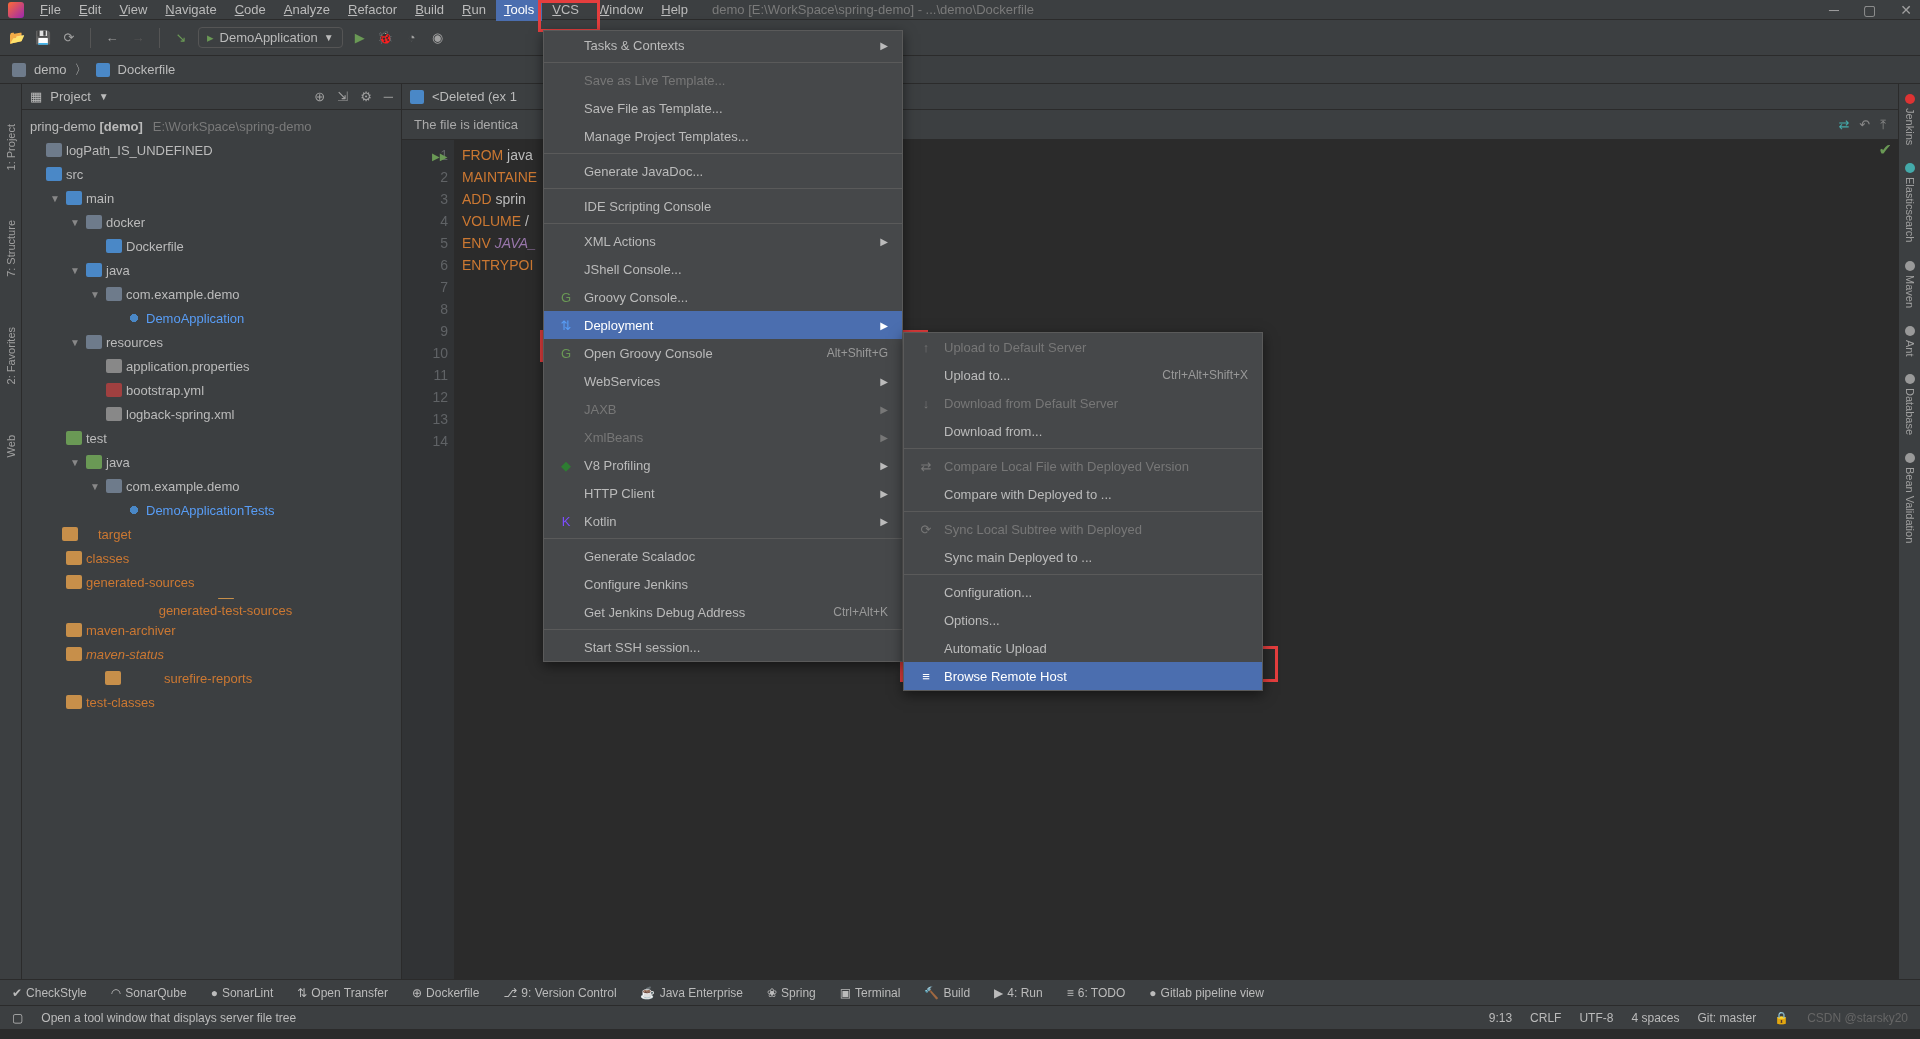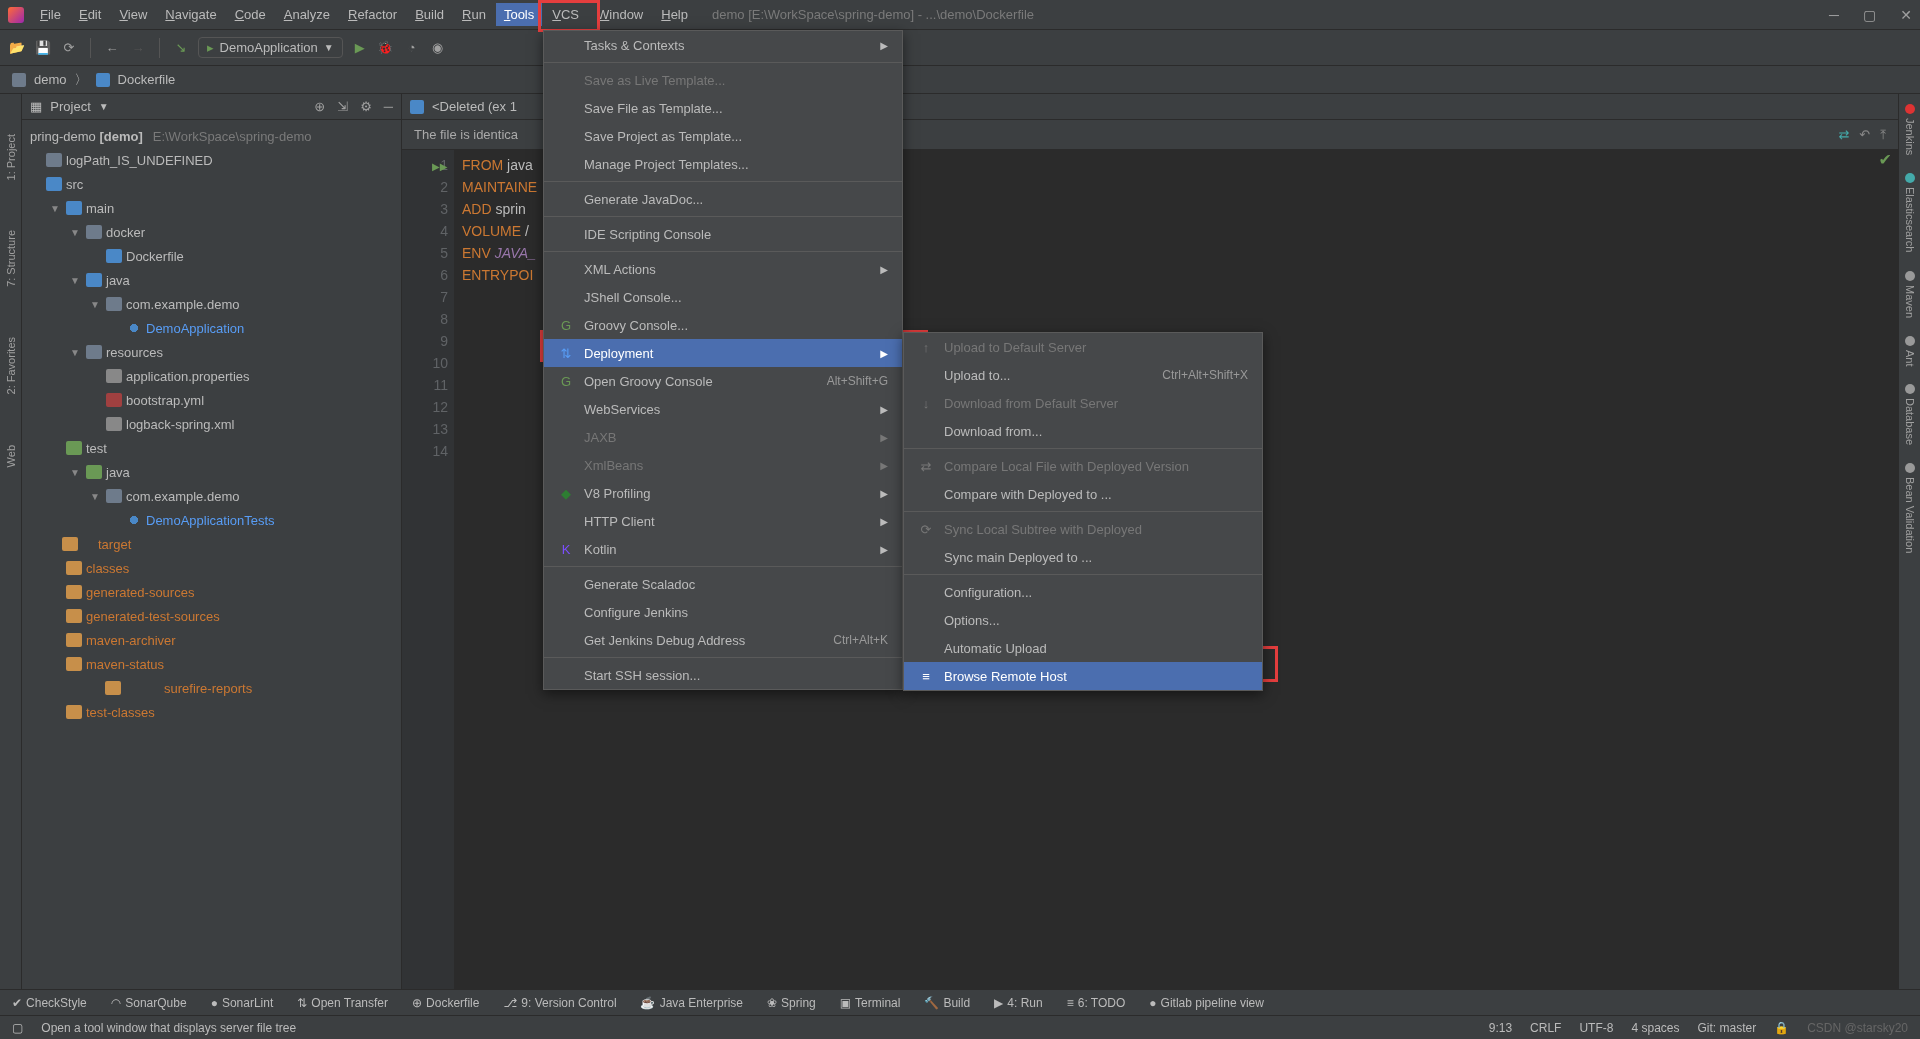--- a/index.html
+++ b/index.html
@@ -1,19 +1,19 @@
 <!DOCTYPE html>
 <html><head>
 <meta charset="utf-8">
 <style>
 * { margin: 0; padding: 0; box-sizing: border-box; font-family: "Segoe UI", Arial, sans-serif; }
 body { background: #2b2b2b; color: #bbbbbb; font-size: 13px; width: 1920px; height: 1039px; overflow: hidden; position: relative; }
 
 
-.titlebar { height: 30px; background: #3c3f41; display: flex; align-items: center; padding: 0 8px; border-bottom: 1px solid #2b2b2b; }
+.titlebar { height: 20px; background: #3c3f41; display: flex; align-items: center; padding: 0 8px; border-bottom: 1px solid #2b2b2b; }
 .titlebar .logo { width: 16px; height: 16px; background: linear-gradient(135deg,#ff6b35,#9c27b0); border-radius: 3px; margin-right: 8px; }
 .titlebar .menu { display: flex; gap: 2px; }
 .titlebar .menu span { padding: 4px 8px; cursor: pointer; }
 .titlebar .menu span u { text-decoration: underline; }
 .titlebar .menu span.hl { background: #4b6eaf; color: #fff; }
 .titlebar .proj-title { margin-left: 16px; color: #7a7a7a; }
 .titlebar .win-controls { margin-left: auto; display: flex; gap: 24px; color: #a0a0a0; font-size: 14px; }
 .red-box { position: absolute; border: 3px solid #e53e3e; pointer-events: none; }
 
 
@@ -258,31 +258,31 @@
         <div class="tree-item" style="padding-left: 28px;">
           <span class="arrow"></span>
           <span class="ico ico-folder-orange"></span>
           <span class="lbl-orange">classes</span>
         </div>
         <div class="tree-item" style="padding-left: 28px;">
           <span class="arrow"></span>
           <span class="ico ico-folder-orange"></span>
           <span class="lbl-orange">generated-sources</span>
         </div>
+        <div class="tree-item" style="padding-left: 28px; flex-direction: column;">
+          <span class="arrow"></span>
+          <span class="ico ico-folder-orange"></span>
+          <span class="lbl-orange">generated-test-sources</span>
+        </div>
         <div class="tree-item" style="padding-left: 28px;">
           <span class="arrow"></span>
           <span class="ico ico-folder-orange"></span>
-          <span class="lbl-orange">generated-test-sources</span>
-        </div>
-        <div class="tree-item" style="padding-left: 28px;">
-          <span class="arrow"></span>
-          <span class="ico ico-folder-orange"></span>
           <span class="lbl-orange">maven-archiver</span>
         </div>
-        <div class="tree-item" style="padding-left: 28px;">
+        <div class="tree-item" style="padding-left: 28px; font-style: italic;">
           <span class="arrow"></span>
           <span class="ico ico-folder-orange"></span>
           <span class="lbl-orange">maven-status</span>
         </div>
         <div class="tree-item" style="padding-left: 28px; gap: 43px;">
           <span class="arrow"></span>
           <span class="ico ico-folder-orange"></span>
           <span class="lbl-orange">surefire-reports</span>
         </div>
         <div class="tree-item" style="padding-left: 28px;">
@@ -432,24 +432,20 @@
     <div class="item disabled">
       <span class="mico"></span>
       <span>Save as Live Template...</span>
     </div>
     <div class="item">
       <span class="mico"></span>
       <span>Save File as Template...</span>
     </div>
     <div class="item">
       <span class="mico"></span>
-      <span>Save Project as Template...</span>
-    </div>
-    <div class="item">
-      <span class="mico"></span>
       <span>Manage Project Templates...</span>
     </div>
     <div class="msep"></div>
     <div class="item">
       <span class="mico"></span>
       <span>Generate JavaDoc...</span>
     </div>
     <div class="msep"></div>
     <div class="item">
       <span class="mico"></span>

